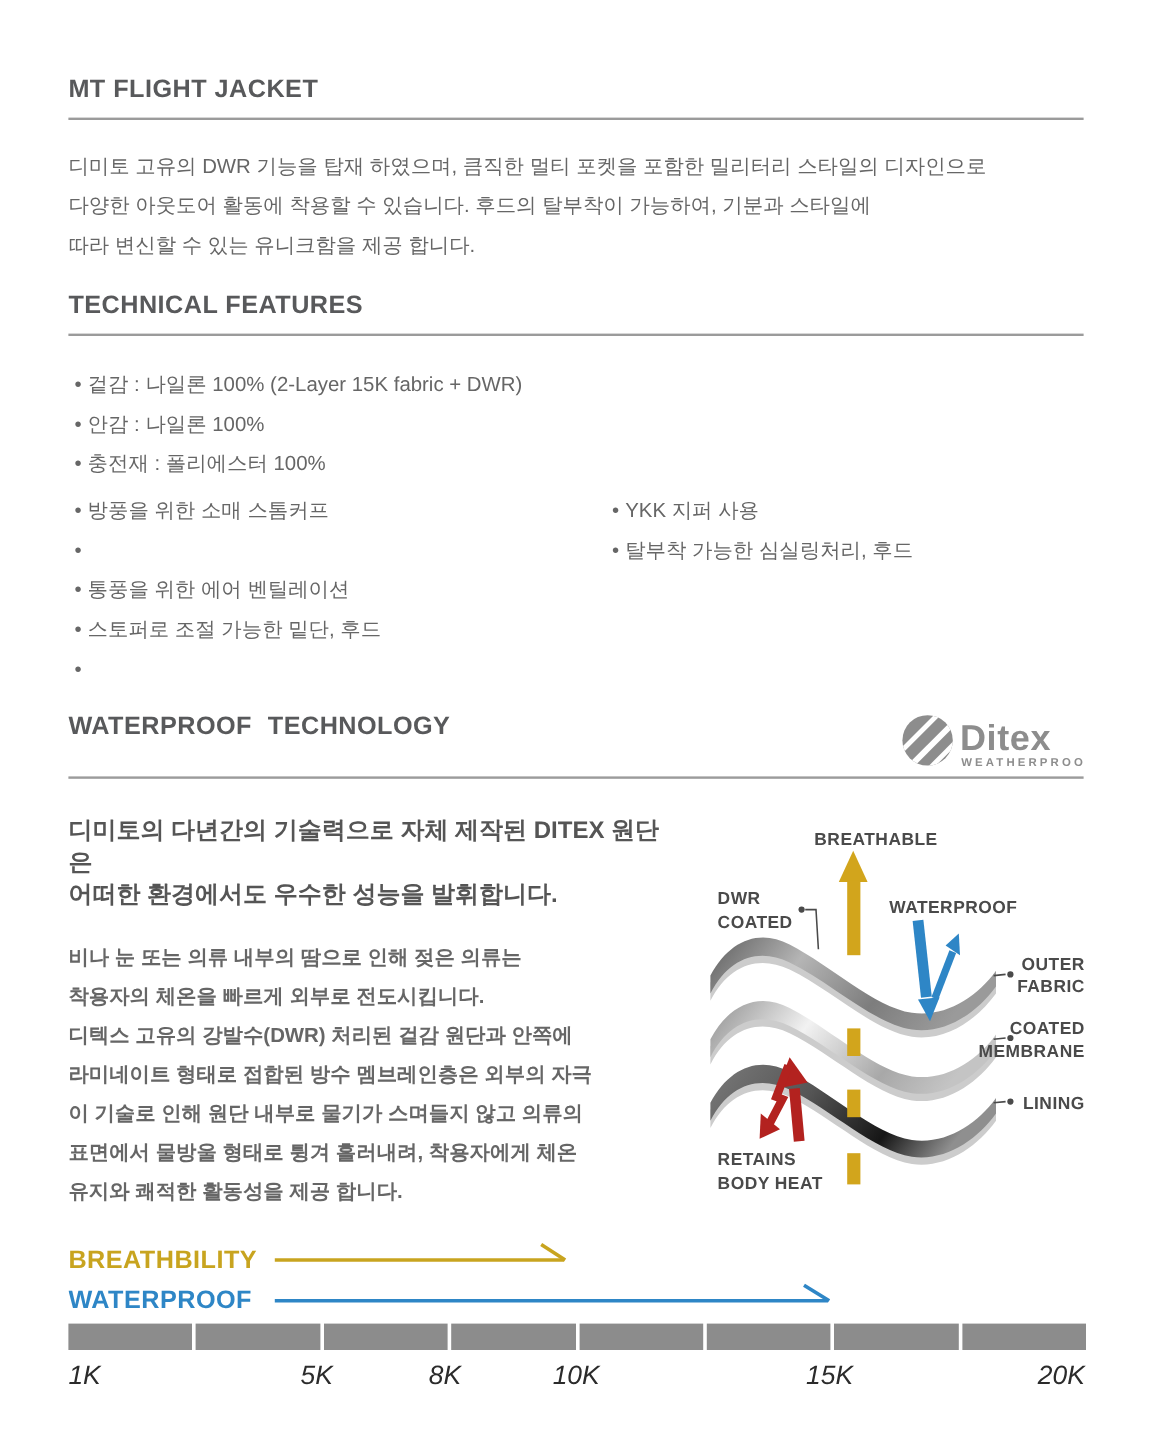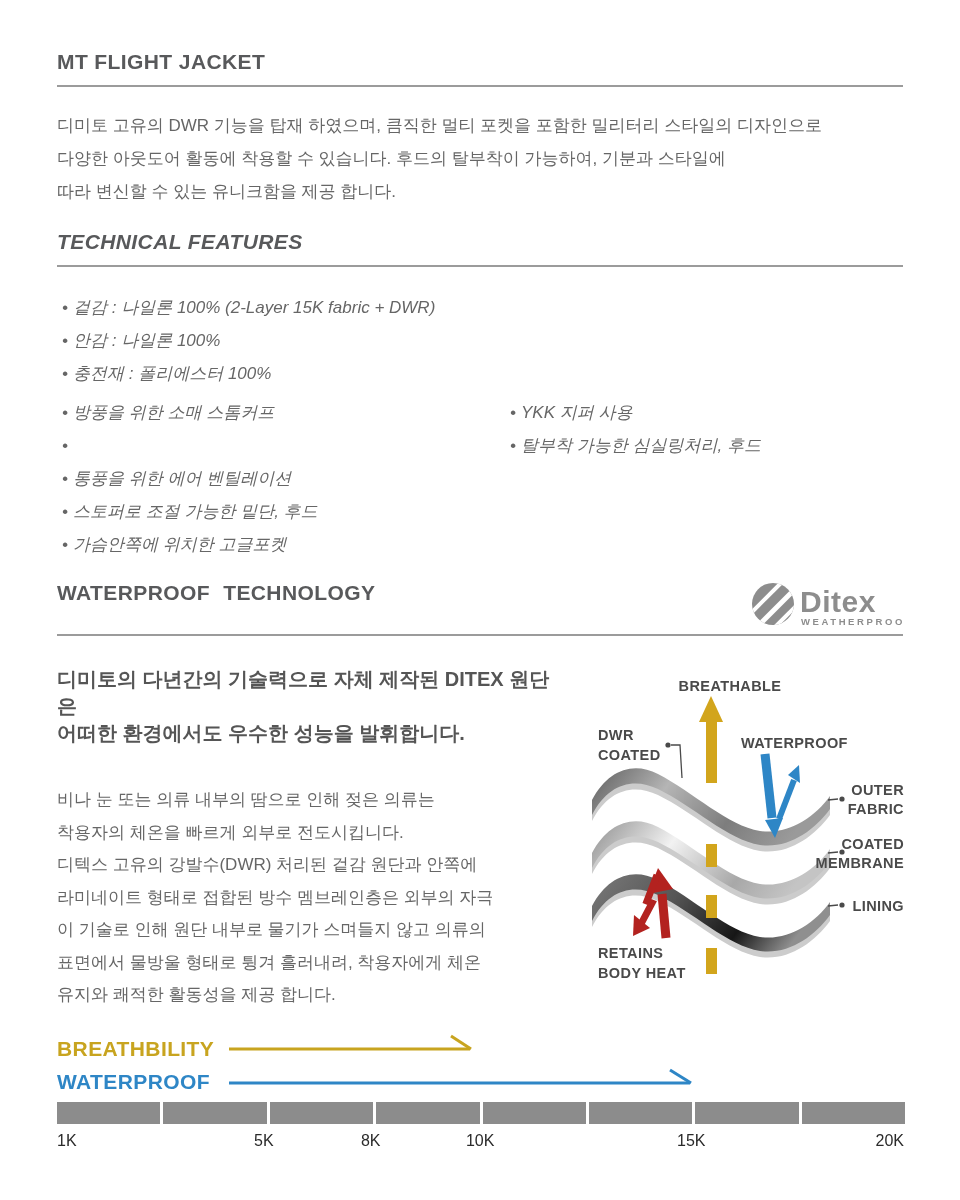--- a/index.html
+++ b/index.html
@@ -9,51 +9,51 @@
     font-family:"Liberation Sans", sans-serif;
     color:#666;
   }
   .page { width:960px; height:1200px; padding:0 57px; position:relative; background:#fff; }
 
   h1.sec-title, h2.sec-title {
     font-size:21px; font-weight:bold; color:#58595b; letter-spacing:0.4px;
   }
   .rule { border:none; border-top:2px solid #9b9b9b; margin-top:11px; }
 
-  .title-block { padding-top:50px; }
+  .title-block { padding-top:63px; }
 
   .intro { margin-top:22px; font-size:17px; line-height:33px; color:#666; }
 
-  .tech-block { margin-top:22px;font-style:italic; }
+  .tech-block { margin-top:22px; }
   .spec-list { margin-top:24px; }
   .bullet-row { display:flex; align-items:flex-start; font-size:17px; line-height:33px; color:#666; }
   .bullet-dot { width:16px; text-align:center; flex:0 0 16px; color:#666; }
   .feature-cols { display:flex; margin-top:6px; }
   .feature-col-left { width:448px; }
   .feature-col-right { flex:1; }
 
   .ws-header { margin-top:20px; display:flex; justify-content:space-between; }
   .ws-header h2 { word-spacing:7px; }
   .ditex-logo { flex:0 0 auto; margin-bottom:-4px; }
 
   .ws-content { position:relative; margin-top:30px; min-height:334px; }
   .ws-text { width:505px; }
   .ws-lead { font-size:20px; font-weight:bold; line-height:27px; color:#555; }
-  .ws-body { margin-top:37px; font-size:17px; line-height:32.5px; color:#666; }
+  .ws-body { margin-top:22px; font-size:17px; line-height:32.5px; color:#666;font-weight:bold; }
 
   .ws-diagram { position:absolute; left:521px; top:2px; width:342px; height:332px; }
   .ws-diagram text { font-weight:bold; fill:#4a4a4a; font-size:14.5px; letter-spacing:0.4px; }
 
   .rating-block { margin-top:22px; }
   .rating-svg { display:block; width:848px; height:58px; }
   .rating-svg text { font-weight:bold; font-size:21px; letter-spacing:0.4px; }
 
   .scale-bar { margin-top:10px; display:flex; gap:3px; height:22px; width:848px; }
   .scale-seg { flex:1; background:#8c8c8c; }
-  .scale-ticks { position:relative; margin-top:8px; height:22px; width:848px; font-size:16px; color:#2b2b2b; }
+  .scale-ticks { position:relative; margin-top:8px; height:22px; width:848px; font-size:22px; color:#2b2b2b;font-style:italic; }
   .scale-ticks span { position:absolute; top:0; white-space:nowrap; }
   .tick-0 { left:0; }
   .tick-1 { left:24.4%; transform:translateX(-50%); }
   .tick-2 { left:37.0%; transform:translateX(-50%); }
   .tick-3 { left:49.9%; transform:translateX(-50%); }
   .tick-4 { left:74.8%; transform:translateX(-50%); }
   .tick-5 { right:1px; }
 </style>
 </head>
 <body>
@@ -101,21 +101,20 @@
         <div class="bullet-row">
           <span class="bullet-dot">•</span>
           <span>통풍을 위한 에어 벤틸레이션</span>
         </div>
         <div class="bullet-row">
           <span class="bullet-dot">•</span>
           <span>스토퍼로 조절 가능한 밑단, 후드</span>
         </div>
         <div class="bullet-row">
           <span class="bullet-dot">•</span>
-          <span>가슴안쪽에 위치한 고글포켓</span>
         </div>
       </div>
       <div class="feature-col-right">
         <div class="bullet-row">
           <span class="bullet-dot">•</span>
           <span>YKK 지퍼 사용</span>
         </div>
         <div class="bullet-row">
           <span class="bullet-dot">•</span>
           <span>탈부착 가능한 심실링처리, 후드</span>

